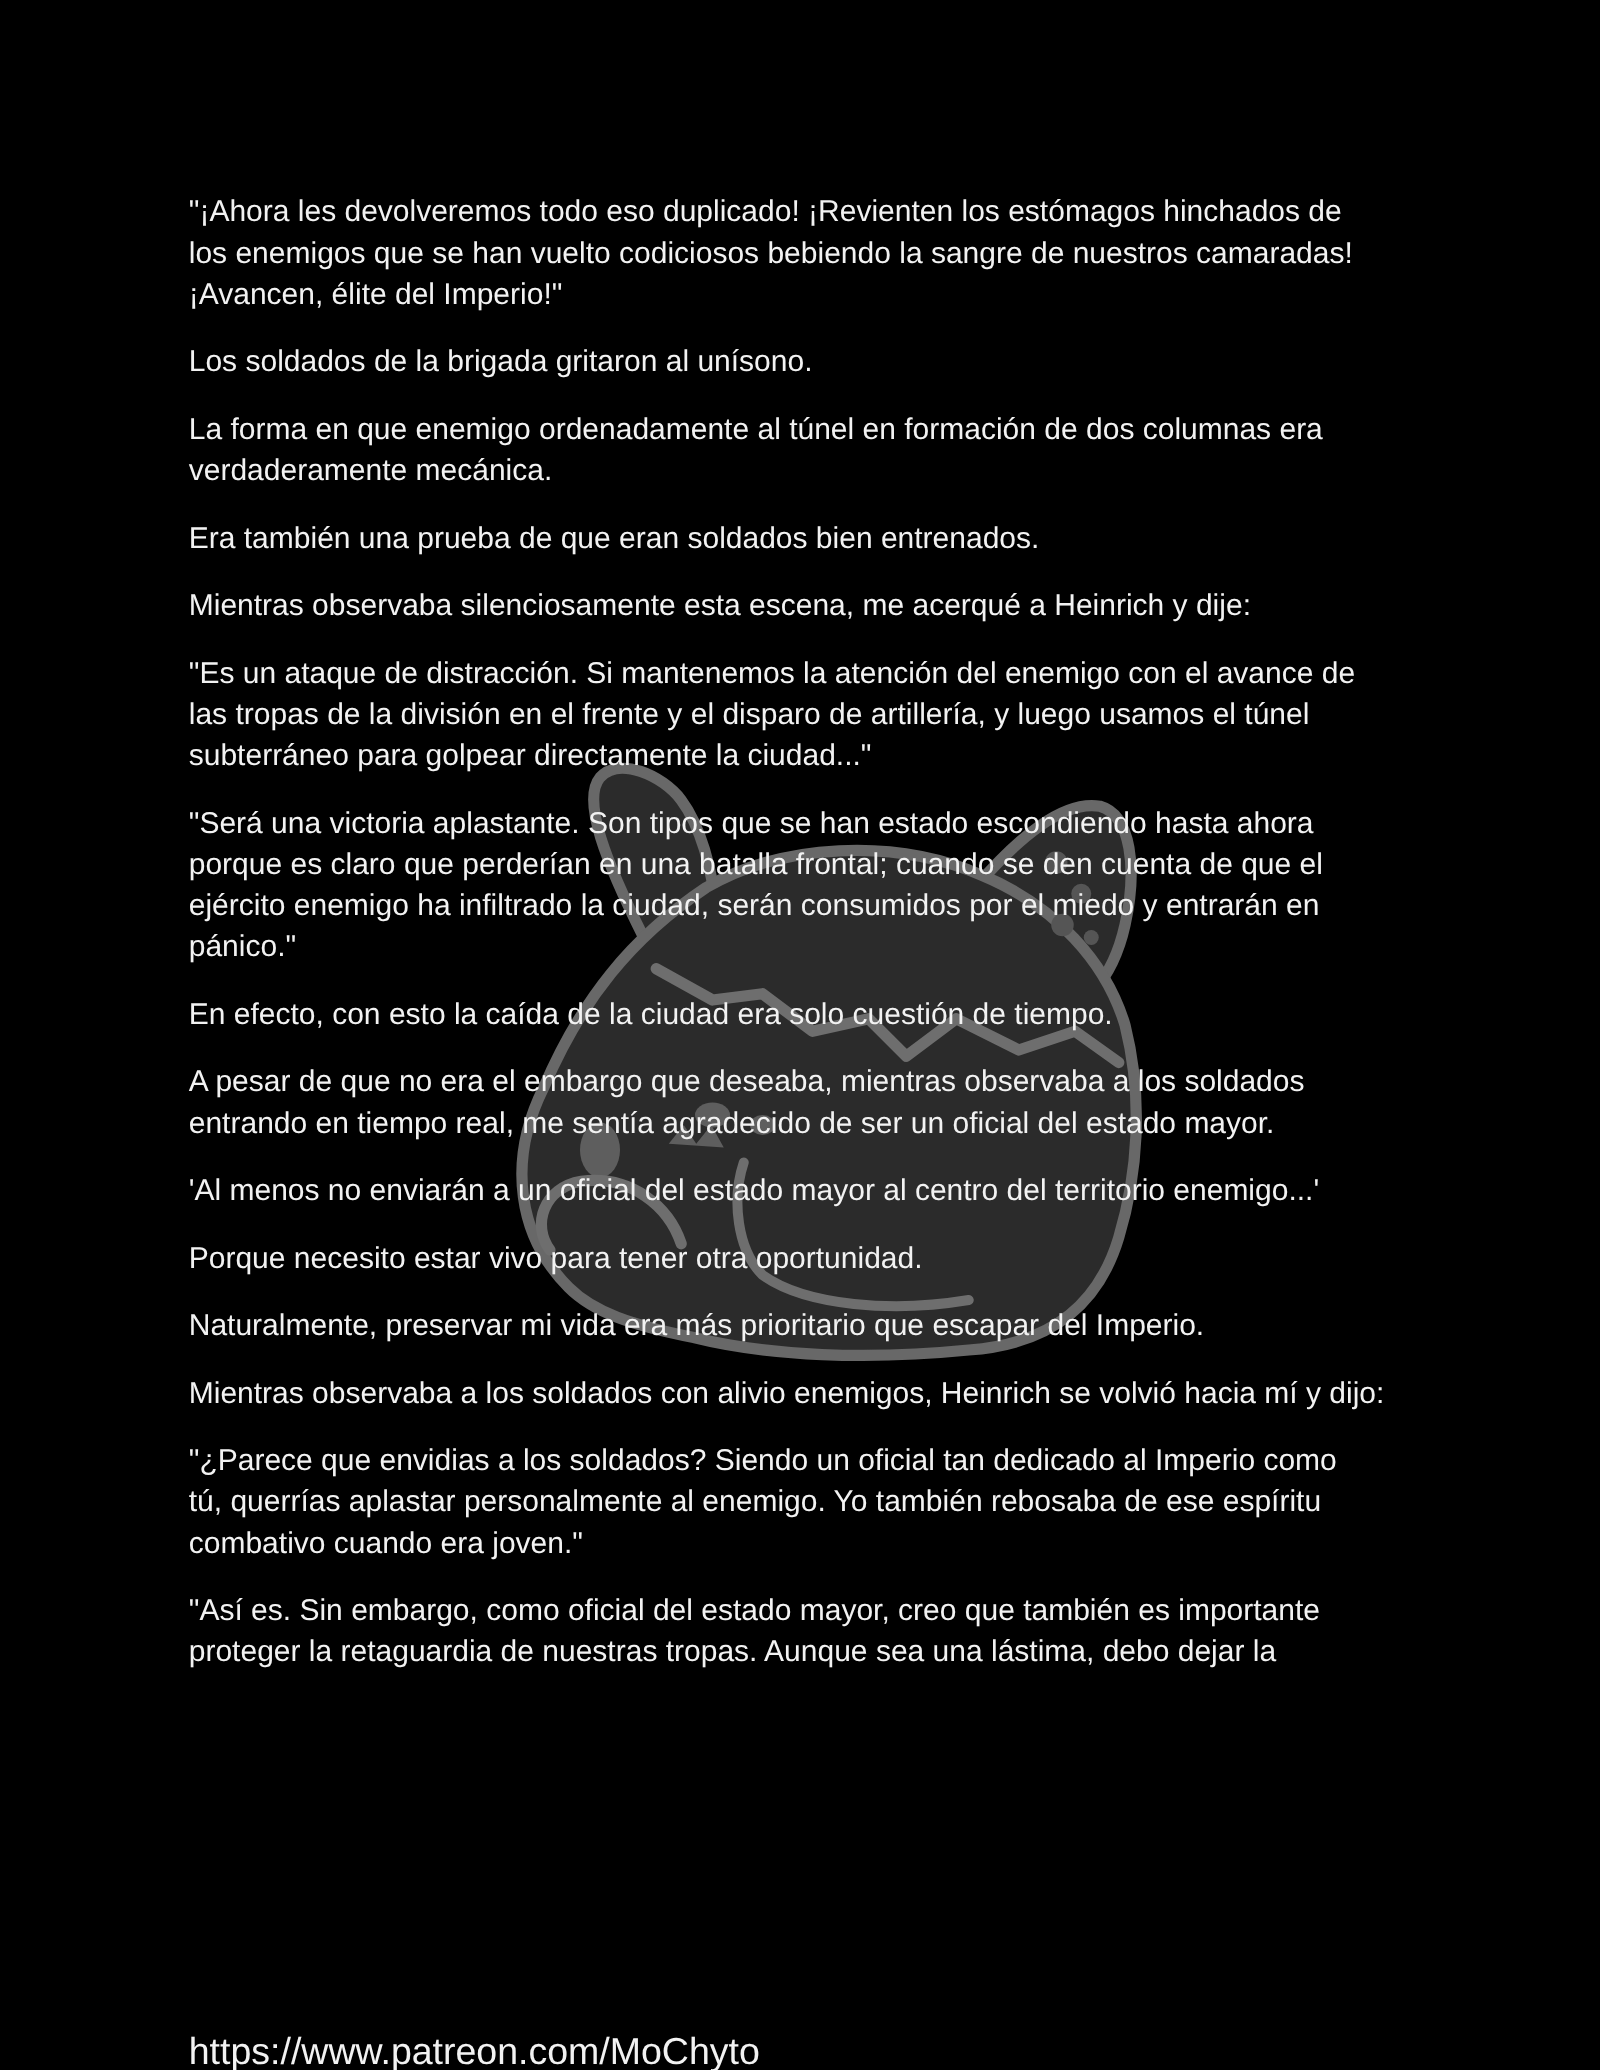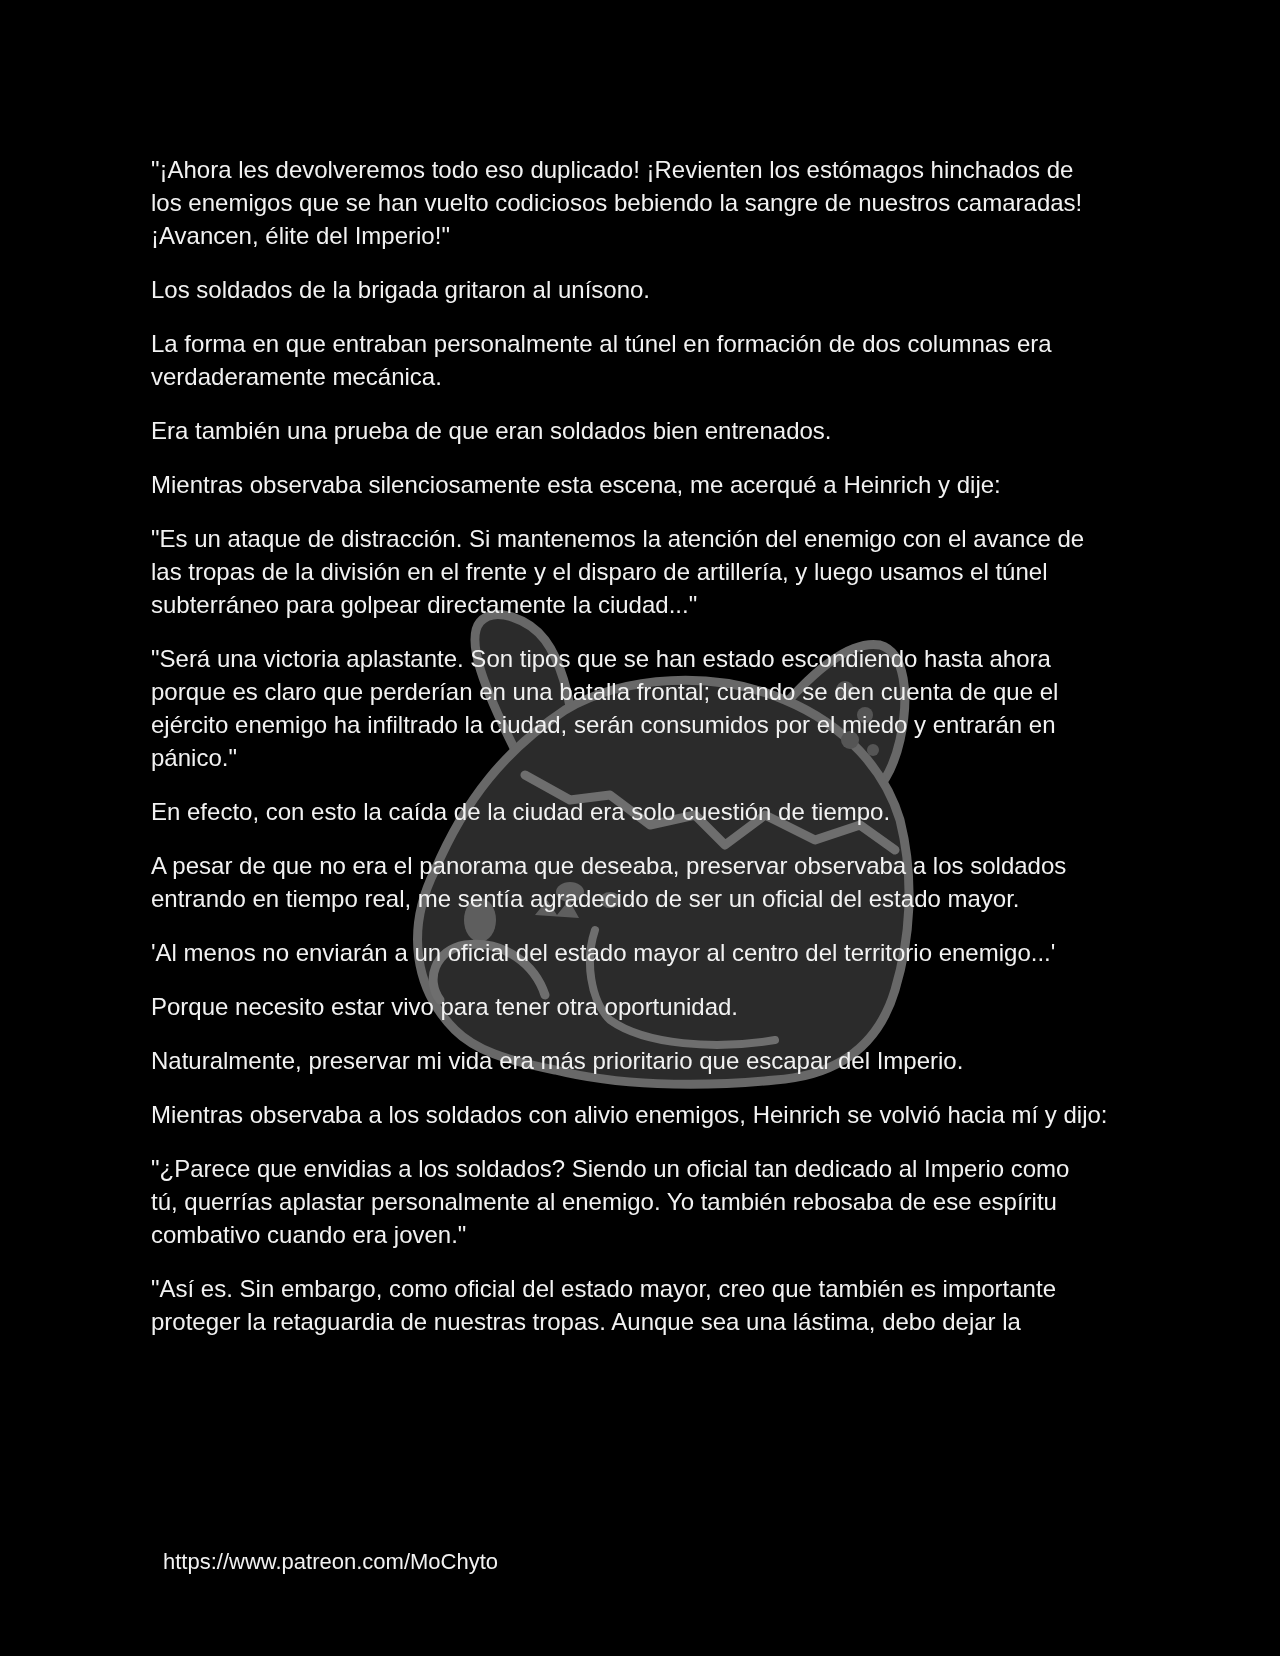--- a/index.html
+++ b/index.html
@@ -37,27 +37,26 @@
       line-height: 33px;
       white-space: nowrap;
     }
     .line {
       display: block;
       height: 33px;
     }
     .footer-link {
       position: absolute;
       left: 151px;
-      top: 1548px;
-      font-size: 22px;
+      top: 1628px;
+      font-size: 30px;
       line-height: 28px;
       color: #f2f2f2;
       text-decoration: none;
       z-index: 1;
-      margin-left: 12px;
     }
   </style>
 </head>
 <body>
 
 <svg class="watermark" viewBox="0 0 540 500" xmlns="http://www.w3.org/2000/svg">
   <g fill="#2e2e2e" stroke="#6e6e6e" stroke-width="9" stroke-linejoin="round" stroke-linecap="round" opacity="0.95">
 
     <path d="M120 150 C 90 90, 70 40, 85 22 C 100 5, 135 20, 150 40 C 165 60, 175 95, 178 130 Z"></path>
 
@@ -88,21 +87,21 @@
 <main class="page">
   <p class="para">
     <span class="line">"¡Ahora les devolveremos todo eso duplicado! ¡Revienten los estómagos hinchados de</span>
     <span class="line">los enemigos que se han vuelto codiciosos bebiendo la sangre de nuestros camaradas!</span>
     <span class="line">¡Avancen, élite del Imperio!"</span>
   </p>
   <p class="para">
     <span class="line">Los soldados de la brigada gritaron al unísono.</span>
   </p>
   <p class="para">
-    <span class="line">La forma en que entraban personalmente al túnel en formación de dos columnas era</span>
+    <span class="line">La forma en que enemigo ordenadamente al túnel en formación de dos columnas era</span>
     <span class="line">verdaderamente mecánica.</span>
   </p>
   <p class="para">
     <span class="line">Era también una prueba de que eran soldados bien entrenados.</span>
   </p>
   <p class="para">
     <span class="line">Mientras observaba silenciosamente esta escena, me acerqué a Heinrich y dije:</span>
   </p>
   <p class="para">
     <span class="line">"Es un ataque de distracción. Si mantenemos la atención del enemigo con el avance de</span>
@@ -112,21 +111,21 @@
   <p class="para">
     <span class="line">"Será una victoria aplastante. Son tipos que se han estado escondiendo hasta ahora</span>
     <span class="line">porque es claro que perderían en una batalla frontal; cuando se den cuenta de que el</span>
     <span class="line">ejército enemigo ha infiltrado la ciudad, serán consumidos por el miedo y entrarán en</span>
     <span class="line">pánico."</span>
   </p>
   <p class="para">
     <span class="line">En efecto, con esto la caída de la ciudad era solo cuestión de tiempo.</span>
   </p>
   <p class="para">
-    <span class="line">A pesar de que no era el panorama que deseaba, preservar observaba a los soldados</span>
+    <span class="line">A pesar de que no era el embargo que deseaba, mientras observaba a los soldados</span>
     <span class="line">entrando en tiempo real, me sentía agradecido de ser un oficial del estado mayor.</span>
   </p>
   <p class="para">
     <span class="line">'Al menos no enviarán a un oficial del estado mayor al centro del territorio enemigo...'</span>
   </p>
   <p class="para">
     <span class="line">Porque necesito estar vivo para tener otra oportunidad.</span>
   </p>
   <p class="para">
     <span class="line">Naturalmente, preservar mi vida era más prioritario que escapar del Imperio.</span>

